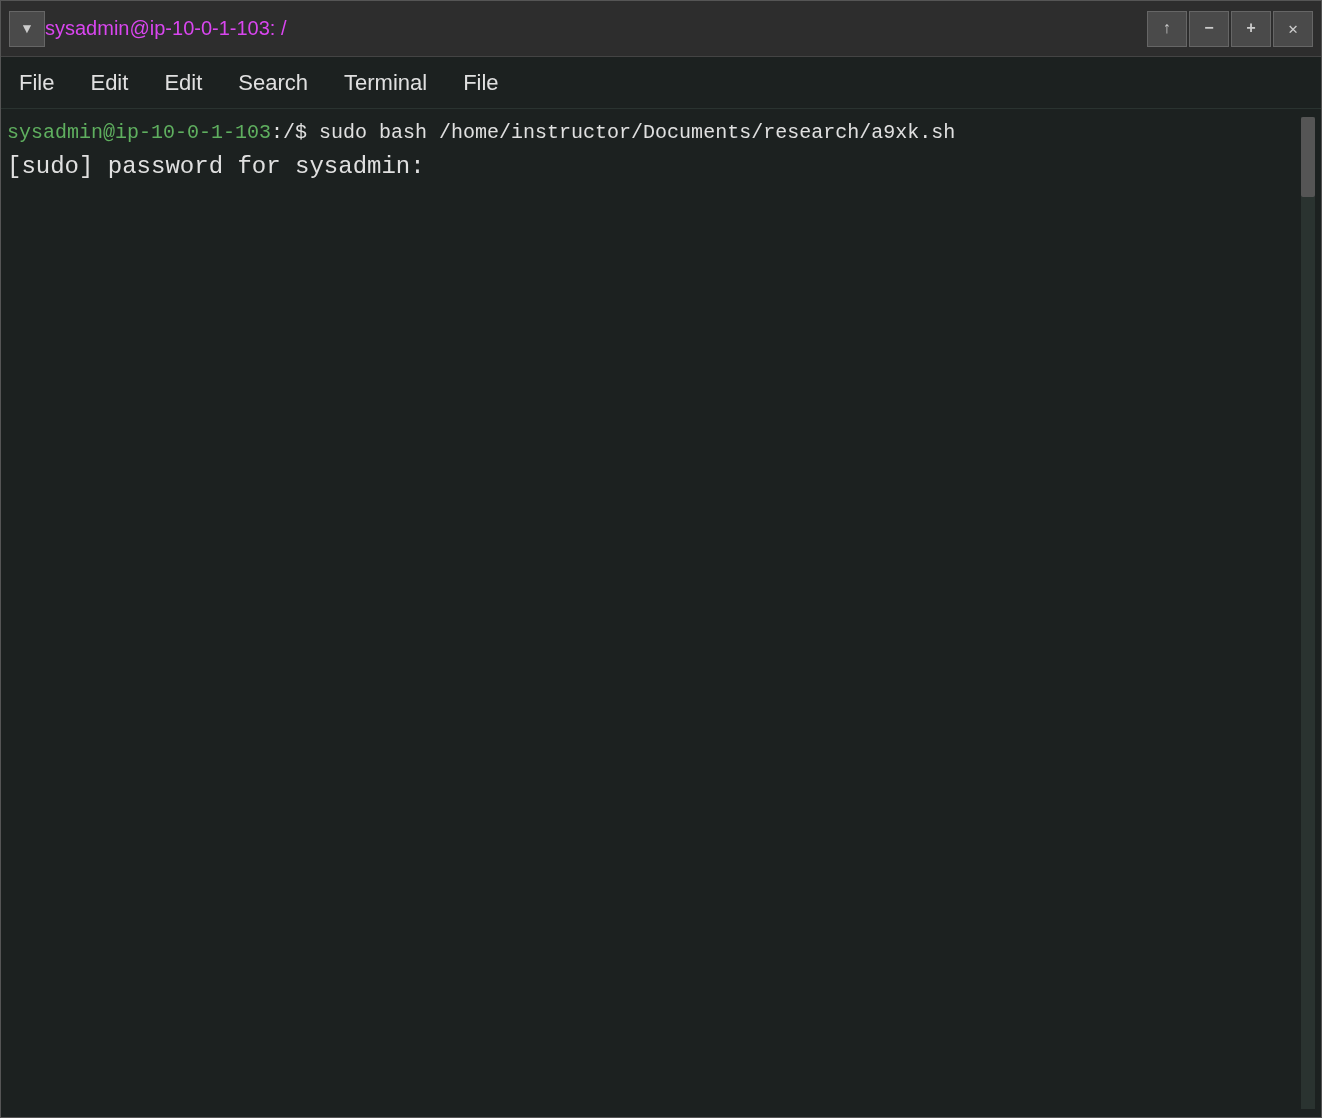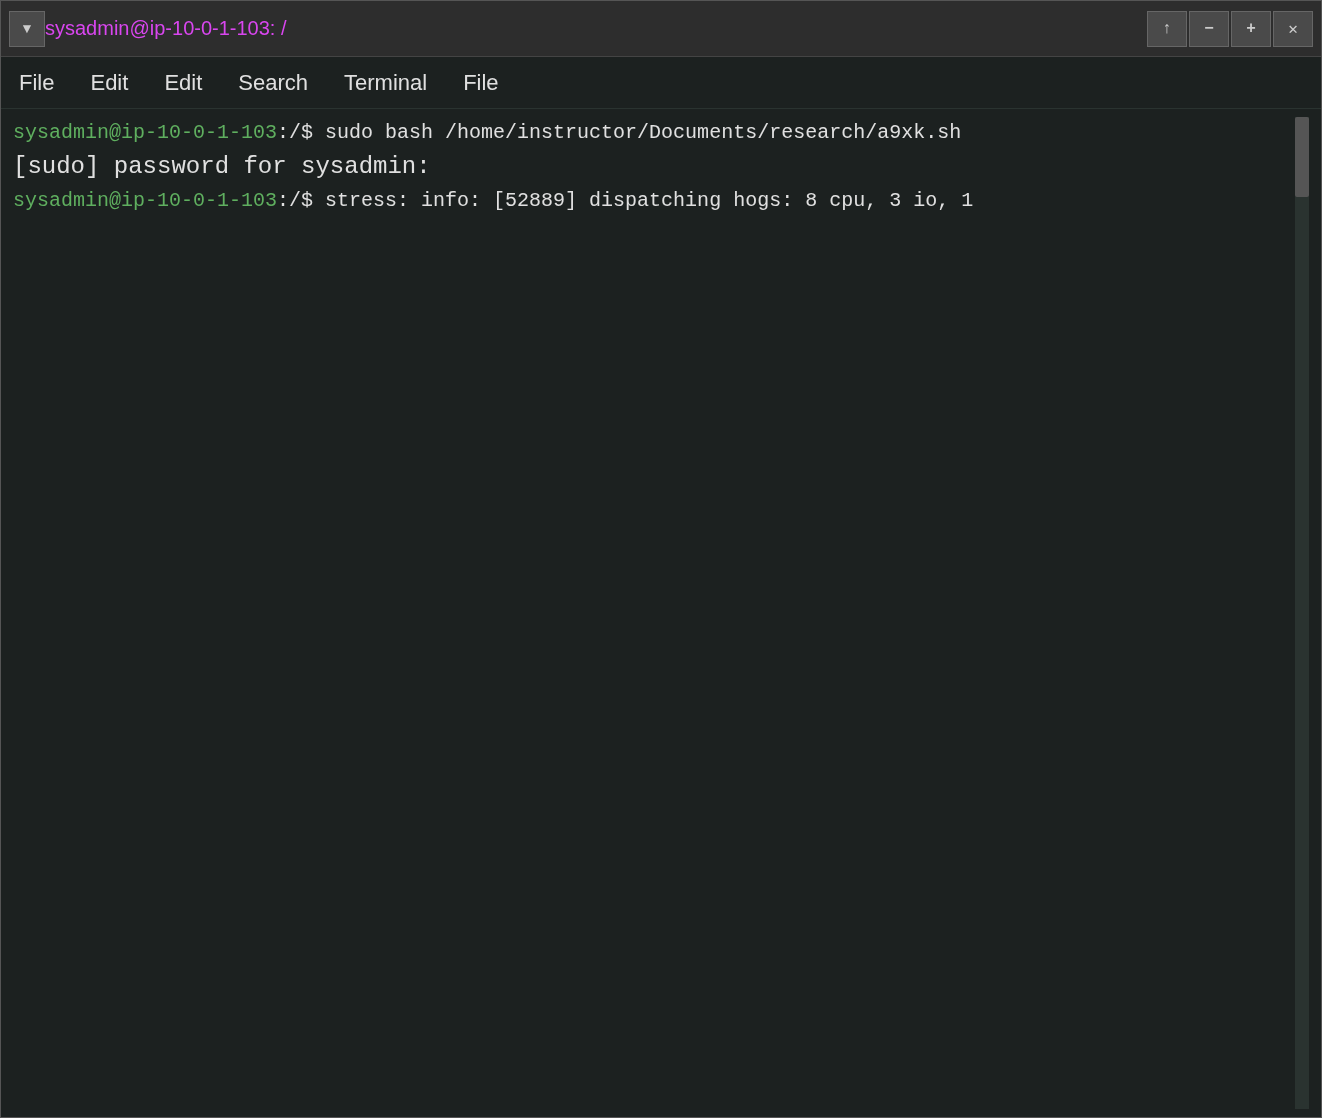--- a/index.html
+++ b/index.html
@@ -98,21 +98,21 @@
       font-family: sans-serif;
       font-size: 22px;
       padding: 6px 10px;
       cursor: pointer;
       border-radius: 3px;
     }
 
     .terminal-body {
       flex: 1;
       background: #1c2120;
-      padding: 8px 12px;
+      padding: 8px 6px;
       overflow: hidden;
       position: relative;
       display: flex;
     }
 
     .terminal-content {
       flex: 1;
       overflow: hidden;
     }
 
@@ -195,23 +195,20 @@
     <div class="terminal-content">
 
       <span class="line-block">
         <span class="prompt">sysadmin@ip-10-0-1-103</span><span class="prompt-path">:/$ </span><span class="command-text">sudo bash /home/instructor/Documents/research/a9xk.sh</span>
       </span>
 
       <span class="line-block">
         <span class="output-text">[sudo] password for sysadmin:</span>
       </span>
 
-      <span class="line-block">
-        <span class="prompt">sysadmin@ip-10-0-1-103</span><span class="prompt-path">:/$ </span><span class="command-text">stress: info: [52889] dispatching hogs: 8 cpu, 3 io, 1</span>
-      </span>
 
 
       <span class="spacer-line"></span>
 
 
     </div>
 
     <div class="scrollbar">
       <div class="scrollbar-thumb"></div>
     </div>

